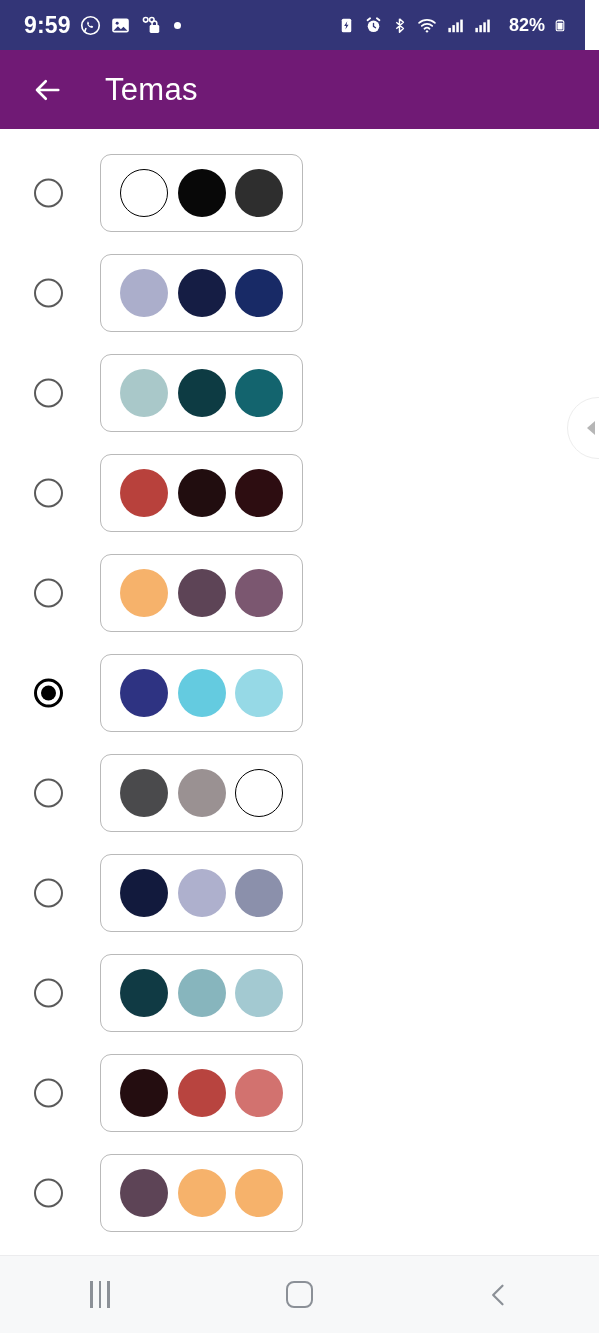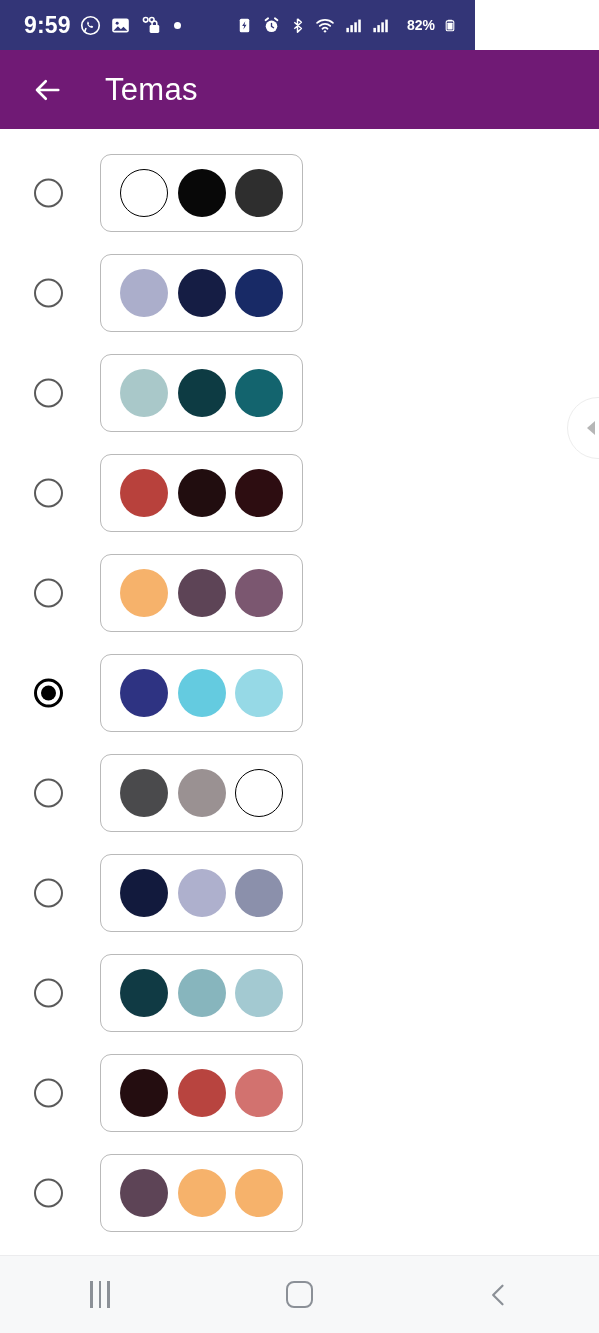--- a/index.html
+++ b/index.html
@@ -6,32 +6,32 @@
   html, body {
     width:599px; height:1333px;
     background:#ffffff;
     font-family:"Liberation Sans", sans-serif;
     overflow:hidden;
   }
   #app { position:relative; width:599px; height:1333px; background:#ffffff; }
 
   
   .statusbar{
-    position:absolute; top:0; left:0; width:475px; height:50px;
+    position:absolute; top:0; left:0; width:585px; height:50px;
     background:#333577;
     display:flex; align-items:center;
     padding:0 18px 0 24px;
     color:#ffffff;
   }
   .sb-left{ display:flex; align-items:center; gap:9px; flex:1; }
   .sb-right{ display:flex; align-items:center; gap:8px; }
   .sb-time{ font-size:23px; font-weight:bold; letter-spacing:.2px; line-height:1; }
   .sb-ico{ display:inline-flex; align-items:center; justify-content:center; }
   .sb-dot{ width:7px; height:7px; border-radius:50%; background:#fff; margin-left:4px; }
-  .sb-pct{ font-size:14px; font-weight:bold; line-height:1; margin-left:9px; }
+  .sb-pct{ font-size:18px; font-weight:bold; line-height:1; margin-left:9px; }
 
   
   .appbar{
     position:absolute; top:50px; left:0; width:599px; height:79px;
     background:#701a75;
     display:flex; align-items:center;
   }
   .back-btn{
     width:62px; height:62px; margin-left:16px;
     display:flex; align-items:center; justify-content:center;

